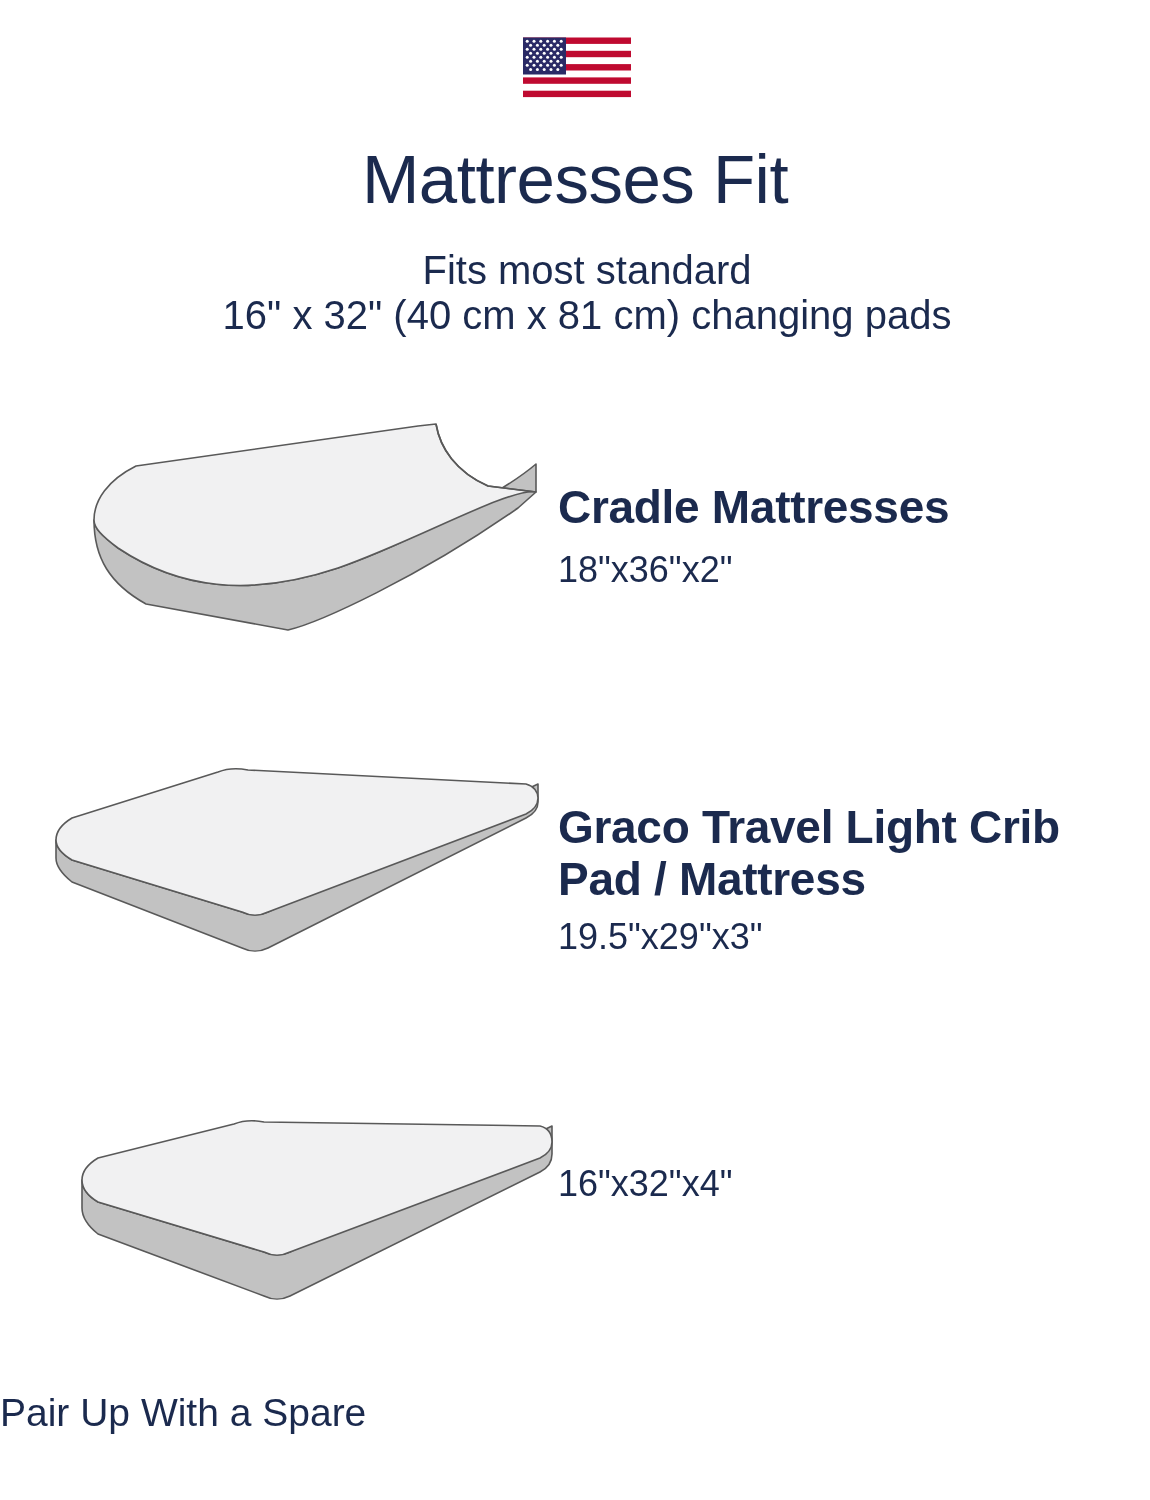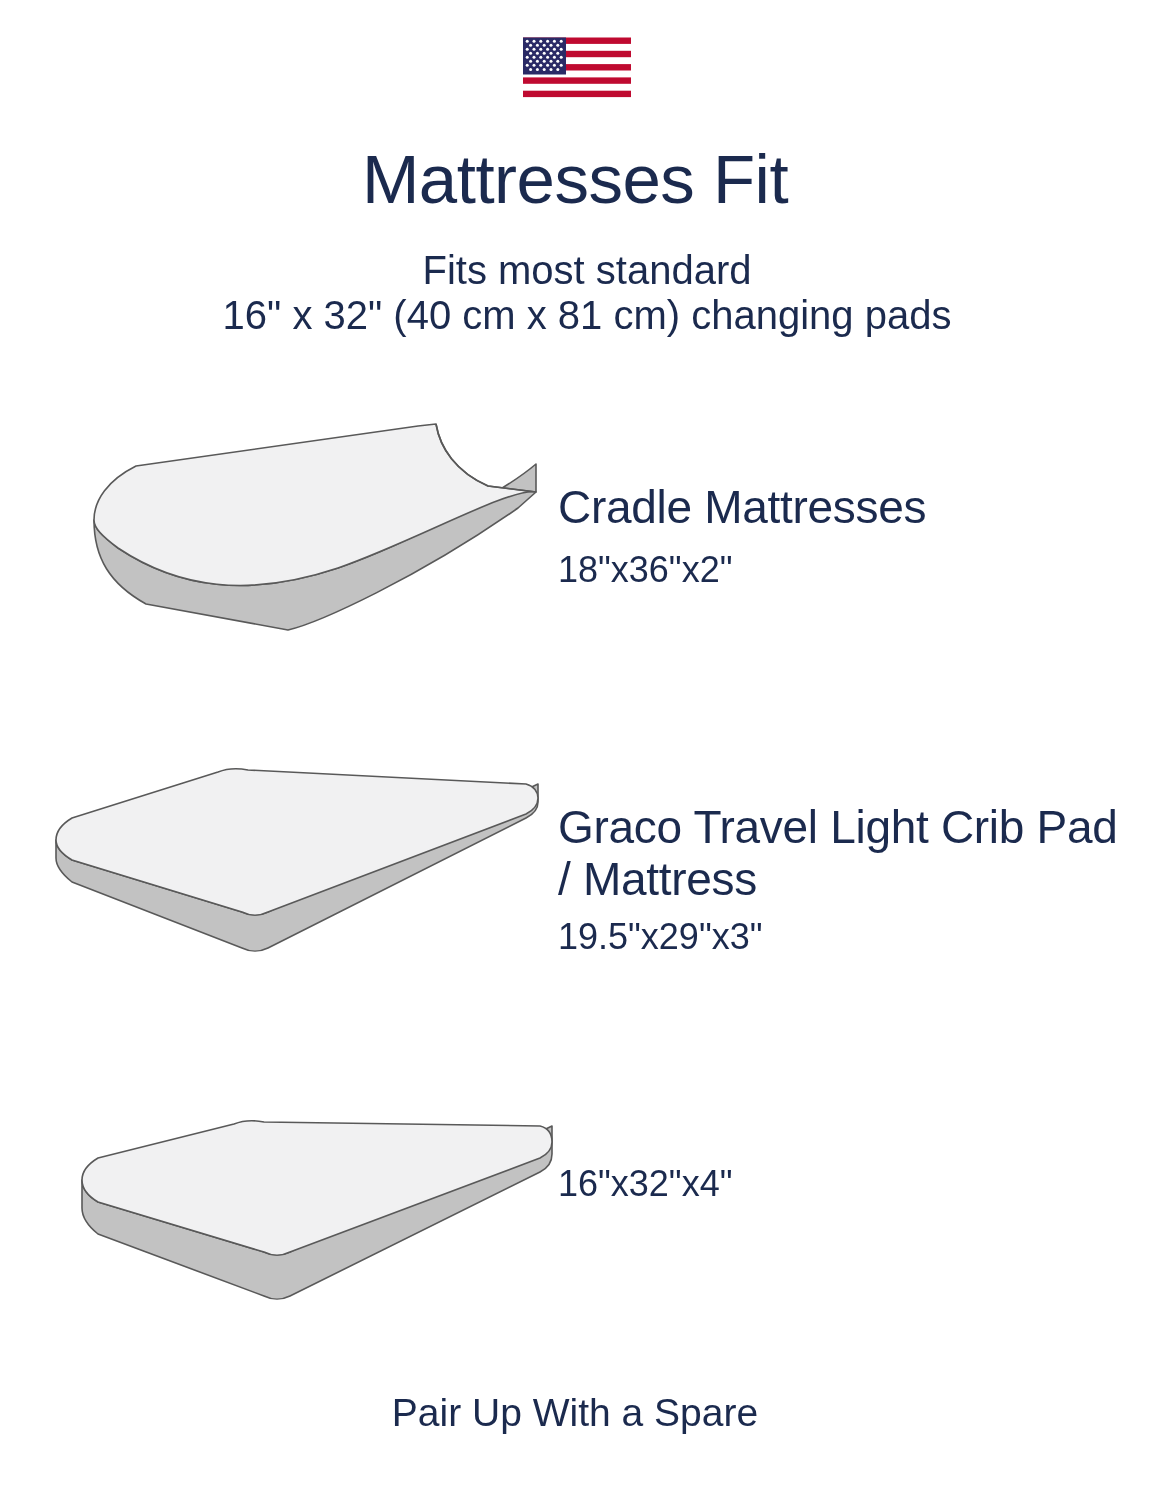--- a/index.html
+++ b/index.html
@@ -62,39 +62,39 @@
   #illus-2 { left:78px;  top:0px;   width:480px; height:195px; }
 
   .product-text { position:absolute; left:558px; width:560px; }
   #text-0 { top:86px; }
   #text-1 { top:40px; }
   #text-2 { top:30px; }
 
   .product-name {
     font-size:46px;
     line-height:1.12;
-    font-weight:400;
+    font-weight:700;
     color:#1b2a4e;
     letter-spacing:-0.3px;
   }
   .product-dims {
     margin-top:16px;
     font-size:36px;
     line-height:1.1;
     font-weight:400;
     color:#1b2a4e;
   }
   #text-1 .product-dims { margin-top:12px; }
 
   
   #footer-tagline {
     position:absolute;
     left:0; top:1392px;
     width:1150px;
-    text-align:center;
+    text-align:left;
     font-size:39px;
     line-height:1.1;
     font-weight:400;
     color:#1b2a4e;
   }
 </style>
 </head>
 <body>
 
 <div id="page">

